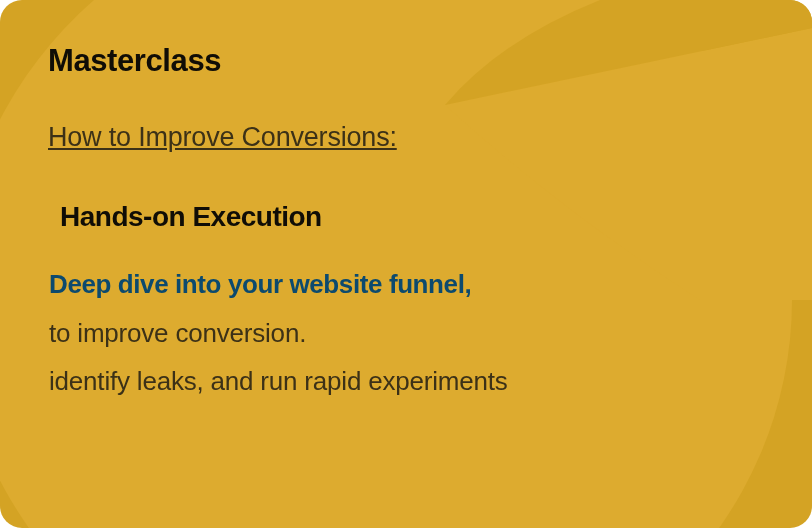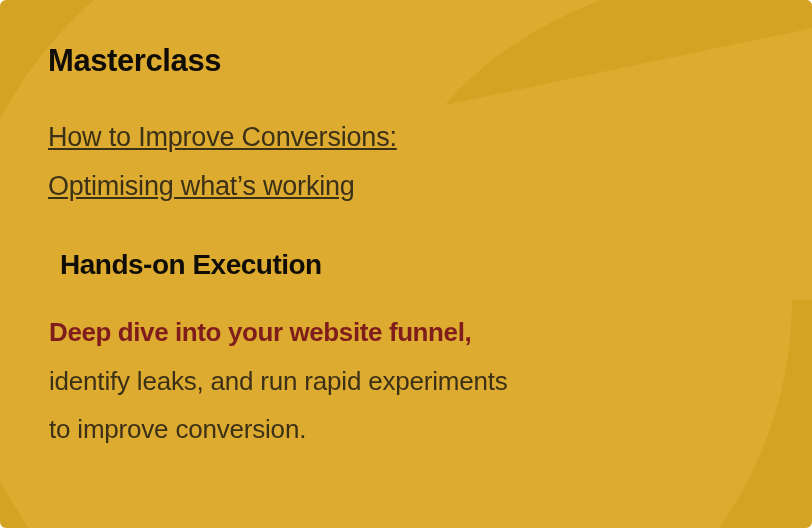--- a/index.html
+++ b/index.html
@@ -81,42 +81,41 @@
   .body-copy .line { display: block; }
   .body-copy .line.strong {
     font-weight: 700;
     color: #100d06;
     letter-spacing: -0.4px;
   }
 </style>
 </head>
 <body>
 
-<div id="card" style="background: rgb(212, 163, 36); border-radius: 6px;">
+<div id="card" style="background: rgb(212, 163, 36); border-radius: 22px;">
 
   <svg id="blob-layer" viewBox="0 0 812 528" preserveAspectRatio="none" xmlns="http://www.w3.org/2000/svg">
 
     <ellipse cx="374" cy="300" rx="418" ry="404" fill="#ddab2f"></ellipse>
 
     <path d="M 445 105 L 812 28 L 812 300 L 700 300 Q 560 210 445 105 Z" fill="#ddab2f"></path>
 
     <path d="M 445 105 L 812 28 L 812 0 L 600 0 Q 500 40 445 105 Z" fill="#d4a324"></path>
   </svg>
 
   <div id="content">
 
     <h2 class="eyebrow" style="color: rgb(16, 13, 6);">Masterclass</h2>
 
     <p class="subtitle" style="color: rgb(60, 49, 23);">
       <span class="line">How to Improve Conversions:</span>
-      <span class="line">Optimising what’s working</span>
     </p>
 
     <h3 class="section-heading" style="color: rgb(16, 13, 6); margin-left: 12px;">Hands-on Execution</h3>
 
     <p class="body-copy" style="color: rgb(60, 49, 23);">
-      <span class="line strong" style="color: #7f1d1d;">Deep dive into your website funnel,</span>
+      <span class="line strong" style="color: #0c4a6e;">Deep dive into your website funnel,</span>
+      <span class="line">to improve conversion.</span>
       <span class="line">identify leaks, and run rapid experiments</span>
-      <span class="line">to improve conversion.</span>
     </p>
 
   </div>
 </div>
 
 </body></html>

